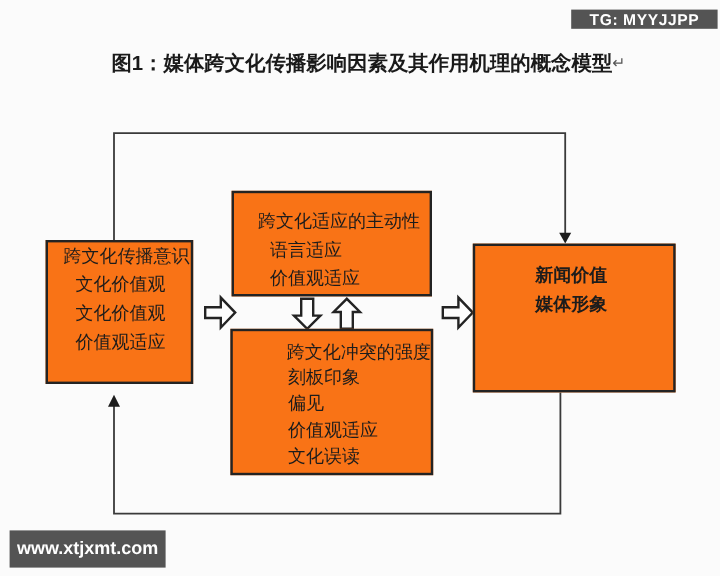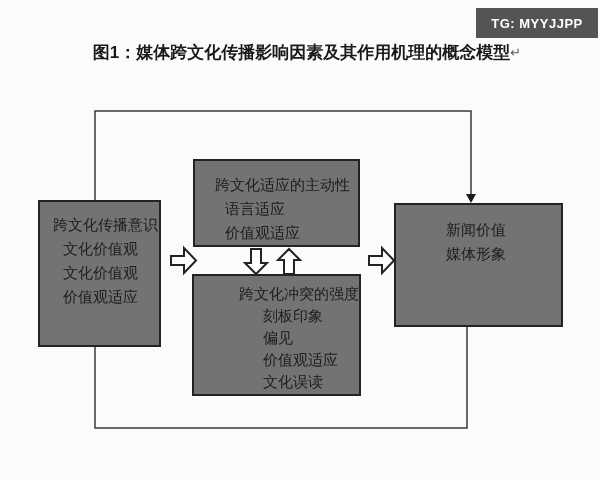--- a/index.html
+++ b/index.html
@@ -18,21 +18,21 @@
     position: relative;
     width: 600px;
     height: 480px;
   }
   
   .badge {
     position: absolute;
     top: 8px;
     right: 2px;
     width: 122px;
-    height: 30px;
+    height: 16px;
     background: #545454;
     color: #ffffff;
     font-size: 13px;
     font-weight: bold;
     letter-spacing: 0.5px;
     display: flex;
     align-items: center;
     justify-content: center;
   }
   .watermark {
@@ -73,44 +73,44 @@
     position: absolute;
     left: 0;
     top: 0;
     width: 600px;
     height: 480px;
   }
   
   .box {
     position: absolute;
     box-sizing: border-box;
-    background: #737373;
+    background: #f97316;
     border: 2px solid #232323;
     font-size: 15px;
     line-height: 24px;
   }
   .box .box-title,
   .box .box-item {
     white-space: nowrap;
   }
-  .box-antecedents { left: 38px; top: 200px; width: 123px; height: 147px; padding-top: 11px; }
+  .box-antecedents { left: 38px; top: 200px; width: 123px; height: 120px; }
   .box-antecedents .box-title { padding-left: 13px; }
   .box-antecedents .box-item  { padding-left: 23px; }
 
   .box-adaptation { left: 193px; top: 159px; width: 167px; height: 88px; padding-top: 12px; }
   .box-adaptation .box-title { padding-left: 20px; }
   .box-adaptation .box-item  { padding-left: 30px; }
 
   .box-conflict { left: 192px; top: 274px; width: 169px; height: 122px; padding-top: 7px; line-height: 22px; }
   .box-conflict .box-title { padding-left: 20px; text-align: right; }
-  .box-conflict .box-item  { padding-left: 69px; }
+  .box-conflict .box-item  { padding-left: 46px; font-family: Liberation Mono, monospace; }
 
   .box-effects { left: 394px; top: 203px; width: 169px; height: 124px; padding-top: 13px; }
   .box-effects .box-title { padding-left: 27px; }
-  .box-effects .box-item  { padding-left: 50px; }
+  .box-effects .box-item  { padding-left: 50px; font-weight: bold; }
 </style>
 </head>
 <body>
 
 <div class="canvas">
 
   <svg class="connectors" viewBox="0 0 600 480" xmlns="http://www.w3.org/2000/svg">
 
     <polyline points="95,200 95,111 471,111 471,196" fill="none" stroke="#3a3a3a" stroke-width="1.5"></polyline>
     <polygon points="466,194 476,194 471,203" fill="#1c1c1c"></polygon>
@@ -151,14 +151,15 @@
     <div class="box-item">价值观适应</div>
     <div class="box-item">文化误读</div>
   </div>
 
   <div class="box box-effects">
     <div class="box-item">新闻价值</div>
     <div class="box-item">媒体形象</div>
   </div>
 
   <div class="badge">TG: MYYJJPP</div>
+  <div class="watermark">www.xtjxmt.com</div>
 
 </div>
 
 </body></html>

